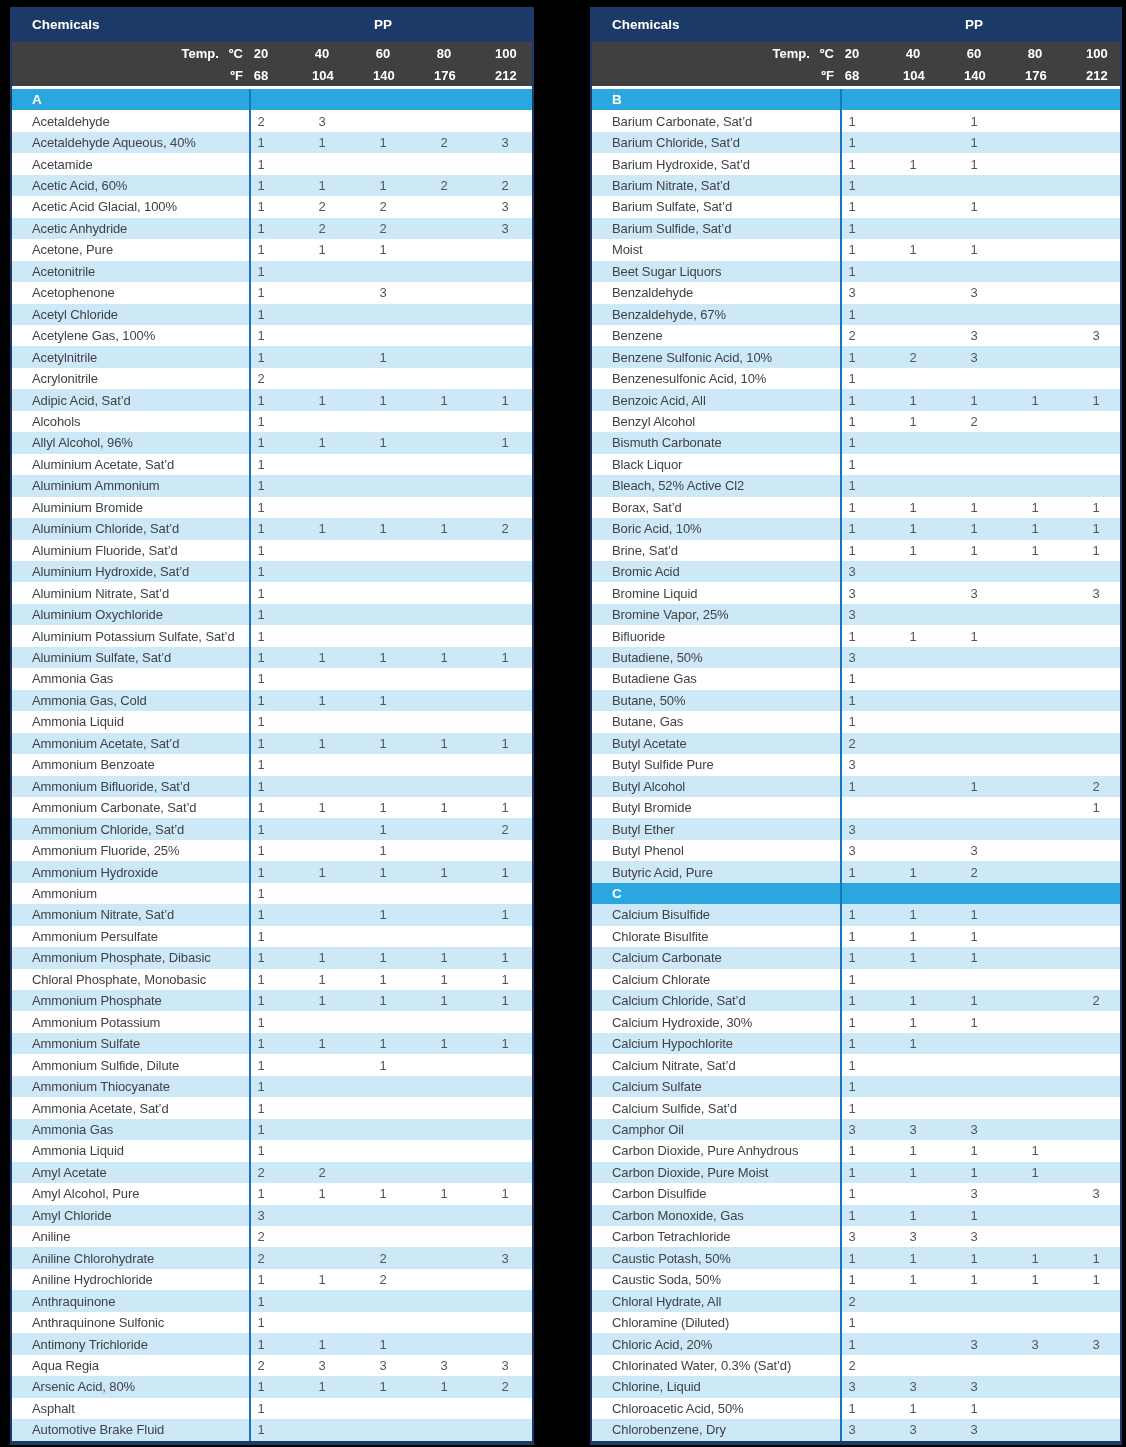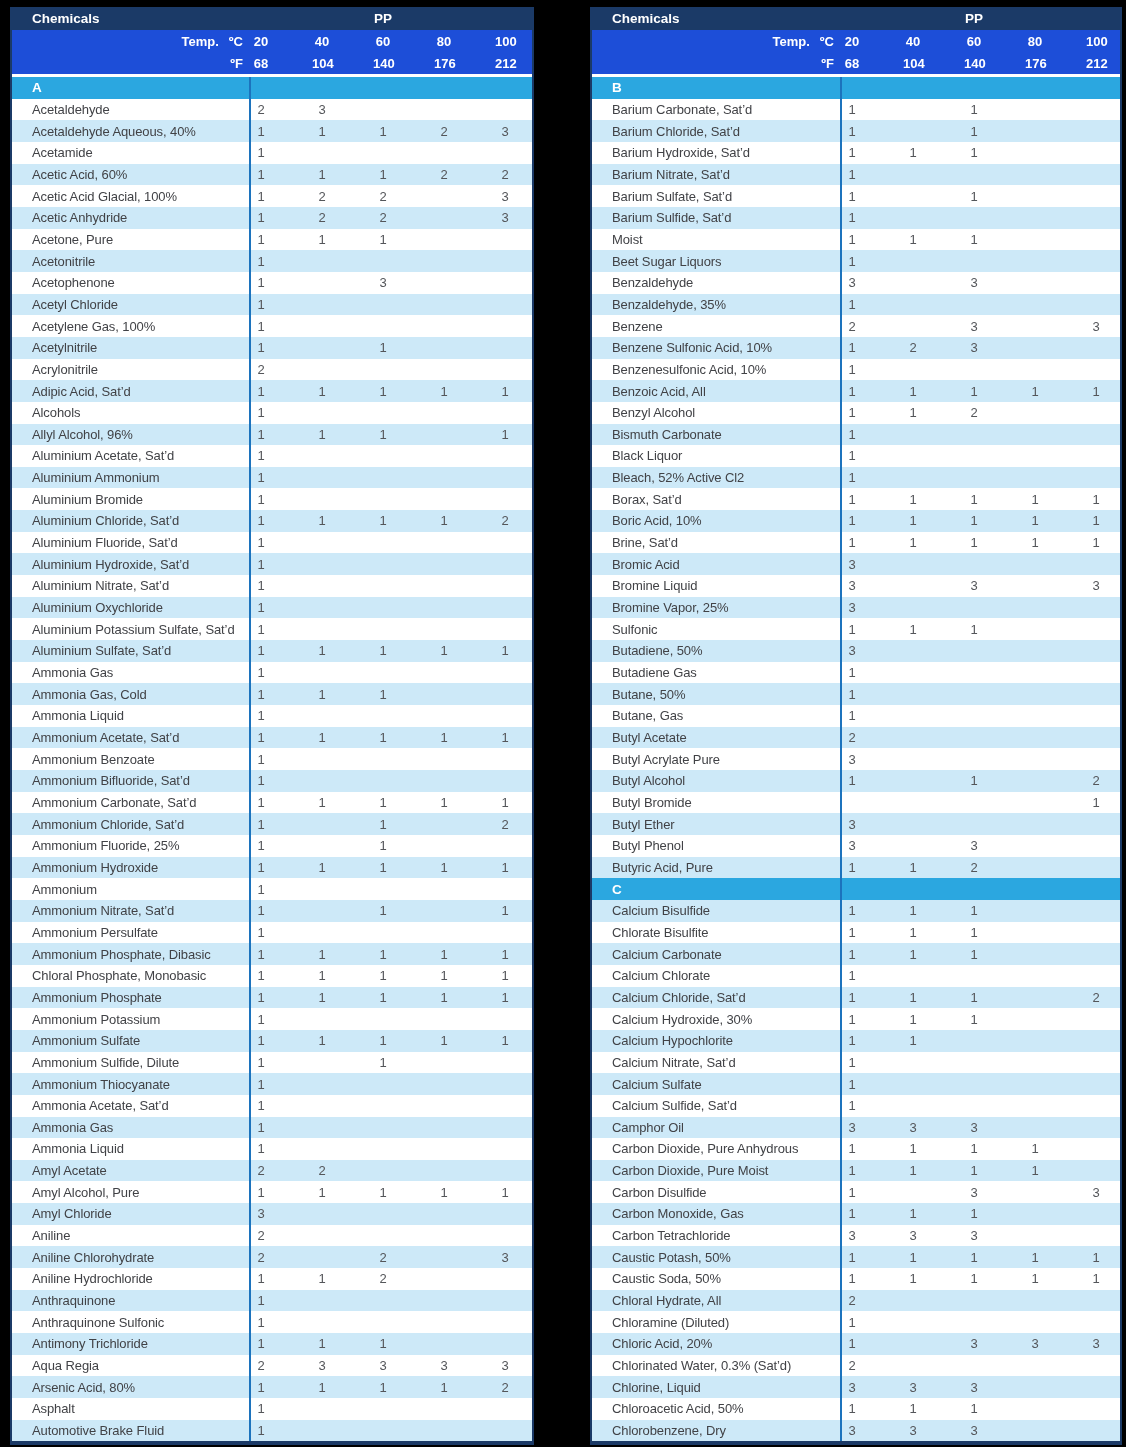--- a/index.html
+++ b/index.html
@@ -9,24 +9,24 @@
   }
   .panel{
     position:absolute;top:7px;height:1438px;box-sizing:border-box;
     background:#fff;border-left:2px solid #1b3a67;border-right:2px solid #1b3a67;
     display:flex;flex-direction:column;
   }
   #panel-left{left:10px;width:524px;}
   #panel-right{left:590px;width:532px;}
 
   
-  .hdr1{flex:none;height:23px;background:#1b3a67;display:flex;align-items:center;
+  .hdr1{flex:none;height:35px;background:#1b3a67;display:flex;align-items:center;
         color:#fff;font-weight:bold;font-size:13.5px;}
   
-  .hdr2{flex:none;height:44px;background:#1d4ed8;color:#fff;font-weight:bold;font-size:13px;}
+  .hdr2{flex:none;height:44px;background:#404040;color:#fff;font-weight:bold;font-size:13px;}
   .hline{height:22px;display:flex;align-items:center;}
   .gapline{flex:none;height:3px;background:#fff;}
   .rows{flex:1;display:flex;flex-direction:column;}
   .slot{flex:1;display:flex;align-items:stretch;min-height:0;}
   .bottomstrip{flex:none;height:4px;background:#1b3a67;}
 
   
   .namecell{flex:none;display:flex;align-items:center;box-sizing:border-box;padding-left:20px;}
   #panel-left  .namecell{width:237px;}
   #panel-right .namecell{width:248px;}
@@ -1619,21 +1619,21 @@
           </div>
           <div class="vcol">
             <span class="tick"></span>
           </div>
           <div class="vcol">
             <span class="tick"></span>
           </div>
         </div>
       </div>
       <div class="slot row light">
-        <div class="namecell">Benzaldehyde, 35%</div>
+        <div class="namecell">Benzaldehyde, 67%</div>
         <div class="vals">
           <div class="vcol">
             <span class="tick">1</span>
           </div>
           <div class="vcol">
             <span class="tick"></span>
           </div>
           <div class="vcol">
             <span class="tick"></span>
           </div>
@@ -1919,21 +1919,21 @@
           </div>
           <div class="vcol">
             <span class="tick"></span>
           </div>
           <div class="vcol">
             <span class="tick"></span>
           </div>
         </div>
       </div>
       <div class="slot row white">
-        <div class="namecell">Sulfonic</div>
+        <div class="namecell">Bifluoride</div>
         <div class="vals">
           <div class="vcol">
             <span class="tick">1</span>
           </div>
           <div class="vcol">
             <span class="tick">1</span>
           </div>
           <div class="vcol">
             <span class="tick">1</span>
           </div>
@@ -2039,21 +2039,21 @@
           </div>
           <div class="vcol">
             <span class="tick"></span>
           </div>
           <div class="vcol">
             <span class="tick"></span>
           </div>
         </div>
       </div>
       <div class="slot row white">
-        <div class="namecell">Butyl Acrylate Pure</div>
+        <div class="namecell">Butyl Sulfide Pure</div>
         <div class="vals">
           <div class="vcol">
             <span class="tick">3</span>
           </div>
           <div class="vcol">
             <span class="tick"></span>
           </div>
           <div class="vcol">
             <span class="tick"></span>
           </div>

